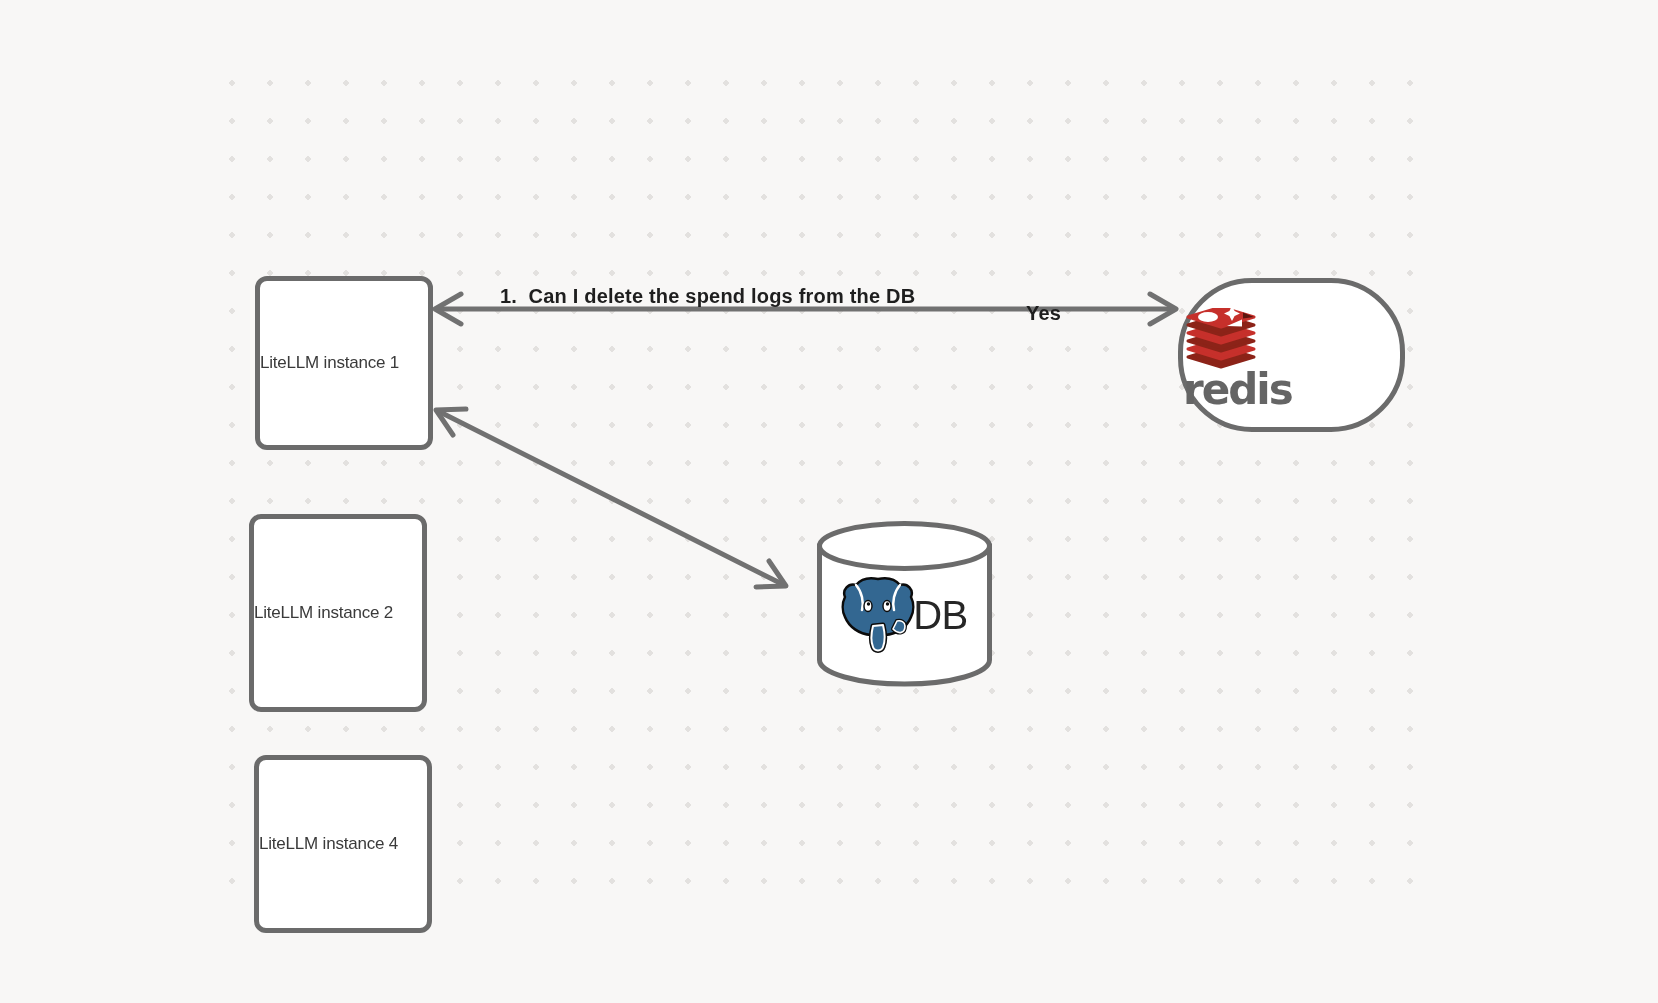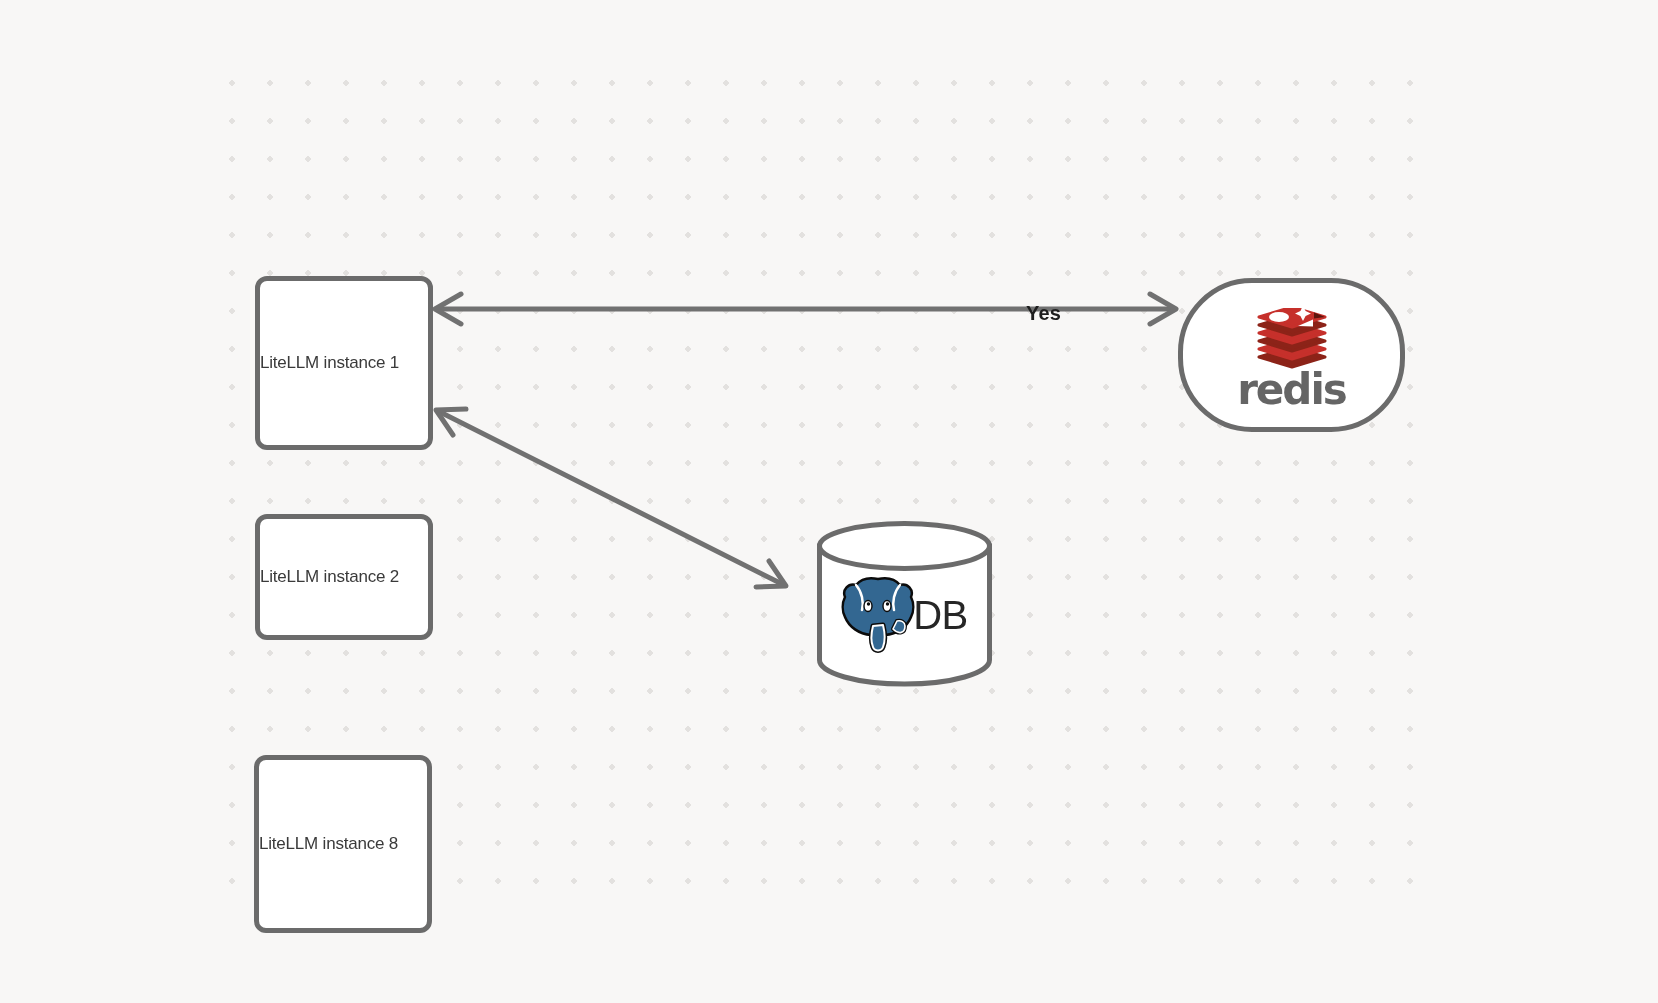--- a/index.html
+++ b/index.html
@@ -23,27 +23,27 @@
   .node-box{
     position:absolute;width:178px;height:174px;
     background:#ffffff;border:5px solid #6b6b6b;border-radius:12px;
     box-sizing:border-box;
     display:flex;align-items:center;justify-content:flex-start;
   }
   .node-box span{
     font-size:17px;color:#3a3a3a;letter-spacing:-0.2px;text-align:center;
   }
   #box1{left:255px;top:276px;}
-  #box2{left:255px;top:514px;height:126px;}
+  #box2{left:249px;top:514px;height:198px;}
   #box3{left:254px;top:755px;height:178px;}
   .redis-node{
     position:absolute;left:1178px;top:278px;width:227px;height:154px;
     background:#ffffff;border:5px solid #6b6b6b;border-radius:74px;
     box-sizing:border-box;
-    display:flex;flex-direction:column;align-items:center;justify-content:center;
+    display:flex;flex-direction:column;align-items:flex-start;justify-content:center;
     padding-top:8px;
   }
   .redis-word{
     font-family:"DejaVu Sans", sans-serif;
     font-weight:bold;font-size:42px;line-height:40px;
     letter-spacing:-2px;color:#656565;margin-top:-2px;
   }
   .cyl-node{position:absolute;left:816px;top:520px;width:177px;height:170px;}
   .cyl-shape{position:absolute;left:0;top:0;}
   .cyl-content{
@@ -82,21 +82,21 @@
     </g>
   </svg>
 
   <div class="node-box" id="box1">
     <span>LiteLLM instance 1</span>
   </div>
   <div class="node-box" id="box2">
     <span>LiteLLM instance 2</span>
   </div>
   <div class="node-box" id="box3">
-    <span>LiteLLM instance 8</span>
+    <span>LiteLLM instance 4</span>
   </div>
 
   <div class="redis-node">
     <svg width="76" height="64" viewBox="0 0 76 64">
 
       <g>
         <path d="M38 42 L71 52 L38 62 L5 52 Z" fill="#8c2318" stroke="#8c2318" stroke-width="3" stroke-linejoin="round" transform="translate(0,-3)"></path>
         <path d="M38 34 L71 44 L38 54 L5 44 Z" fill="#c6302b" stroke="#c6302b" stroke-width="3" stroke-linejoin="round" transform="translate(0,-3)"></path>
       </g>
 
@@ -139,15 +139,16 @@
 
         <ellipse cx="27" cy="30" rx="4" ry="5.5" fill="#ffffff" stroke="#0b0b0b" stroke-width="1.4"></ellipse>
         <circle cx="27.5" cy="28" r="1.7" fill="#0b0b0b"></circle>
         <ellipse cx="46" cy="30" rx="4" ry="5.5" fill="#ffffff" stroke="#0b0b0b" stroke-width="1.4"></ellipse>
         <circle cx="46.5" cy="28" r="1.7" fill="#0b0b0b"></circle>
       </svg>
       <span class="db-text">DB</span>
     </div>
   </div>
 
+  <div class="edge-label" id="edge1-label">1.  Can I delete the spend logs from the DB</div>
   <div class="edge-label" id="edge1-response">Yes</div>
 
 </div>
 
 </body></html>

